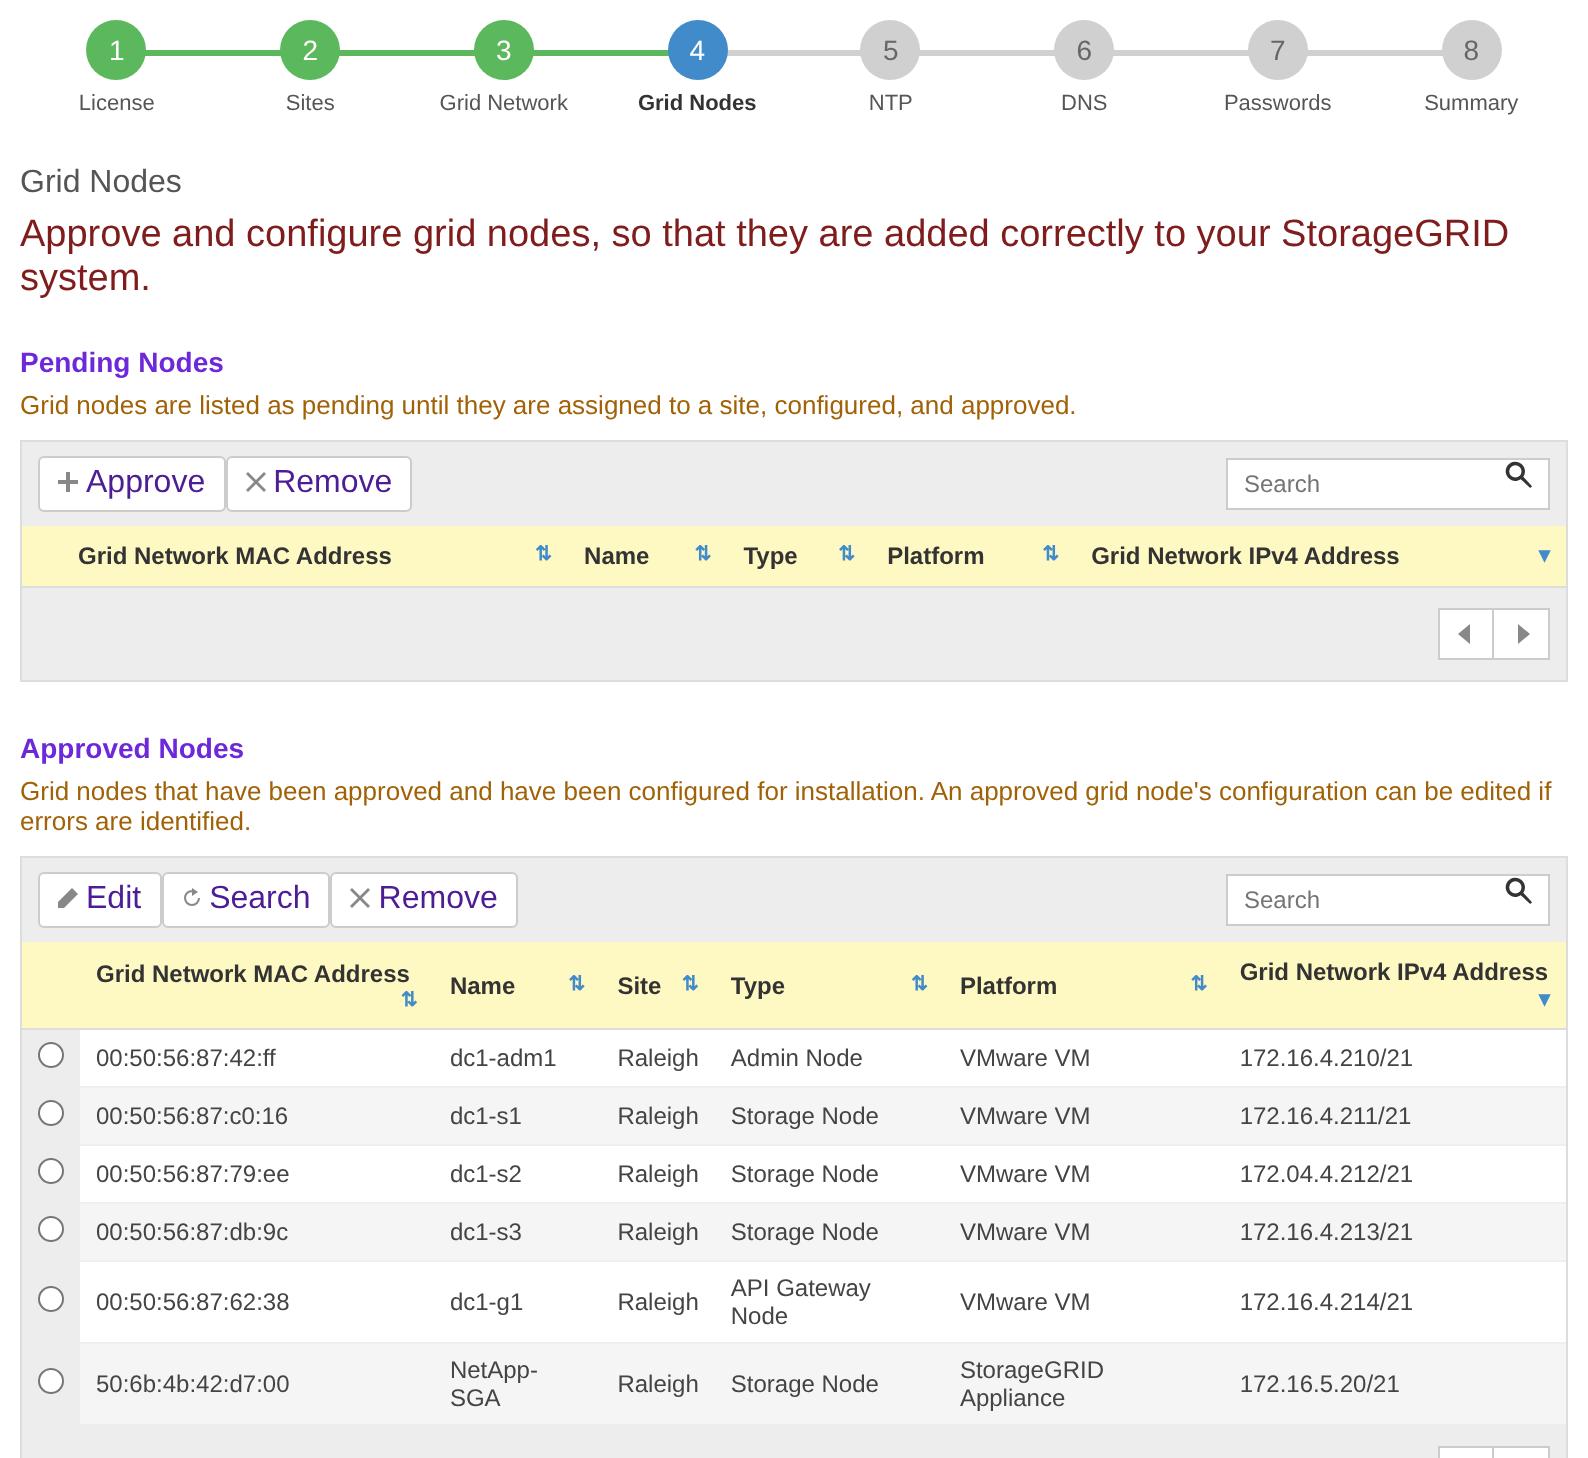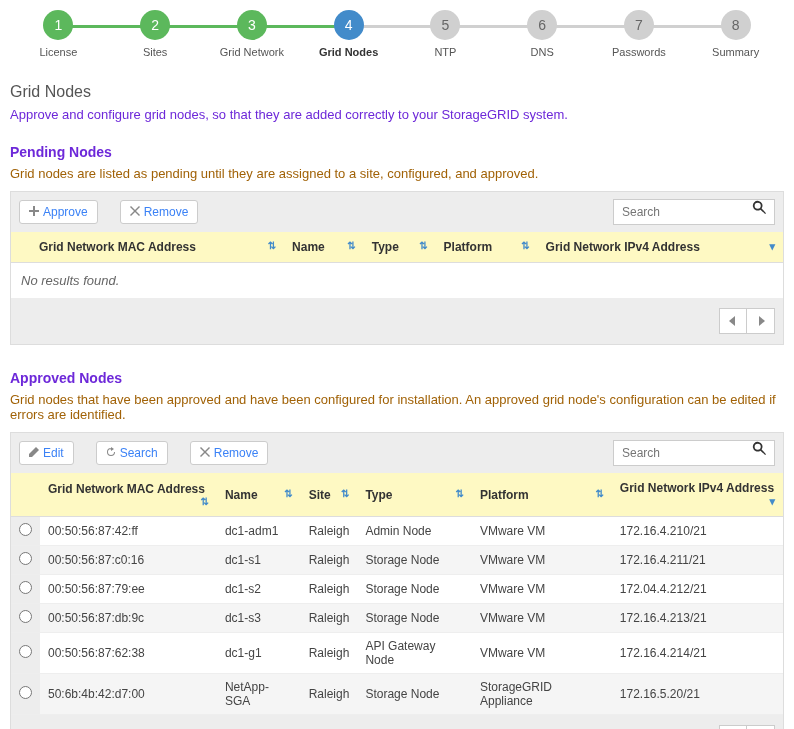--- a/index.html
+++ b/index.html
@@ -14,27 +14,27 @@
 .step.pending .step-circle { background: #d0d0d0; color: #666; }
 .step-label { margin-top: 6px; font-size: 11px; color: #555; }
 .step.active .step-label { font-weight: bold; color: #333; }
 .step-line { position: absolute; top: 15px; left: 50%; right: -50%; height: 3px; z-index: 1; }
 .step.done .step-line { background: #5cb85c; }
 .step.pending .step-line, .step.active .step-line { background: #d0d0d0; }
 .step:last-child .step-line { display: none; }
 
 
 .page-title { font-size: 16px; color: #555; margin-bottom: 6px; }
-.page-desc { font-size: 13px; color: #6d28d9; margin-bottom: 22px; }
+.page-desc { font-size: 19px; color: #7f1d1d; margin-bottom: 22px; }
 .section-title { font-size: 14px; font-weight: bold; color: #6d28d9; margin-bottom: 6px; }
 .section-desc { font-size: 13px; color: #a16207; margin-bottom: 10px; }
 
 .panel { background: #ededed; border: 1px solid #ddd; margin-bottom: 25px; }
 .toolbar { display: flex; align-items: center; padding: 7px 8px; }
-.btn { display: inline-flex; align-items: center; gap: 4px; border: 1px solid #ccc; background: #fff; color: #3b82f6; font-size: 12px; padding: 4px 9px; border-radius: 3px; margin-right: 22px; cursor: default; }
+.btn { display: inline-flex; align-items: center; gap: 4px; border: 1px solid #ccc; background: #fff; color: #4c1d95; font-size: 16px; padding: 4px 9px; border-radius: 3px; margin-right: 0; cursor: default; }
 .btn svg { width: 10px; height: 10px; fill: #888; }
 .spacer { flex: 1; }
 .search-wrap { display: flex; align-items: flex-start; background: #fff; border: 1px solid #ccc; }
 .search-input { border: none; padding: 5px 8px; font-size: 12px; width: 130px; outline: none; }
 .search-icon { padding: 0 8px; }
 .search-icon svg { width: 14px; height: 14px; fill: #333; }
 
 
 table { width: 100%; border-collapse: collapse; font-size: 12px; }
 th { background: #fef9c3; padding: 8px 8px; text-align: left; font-weight: bold; color: #333; border-bottom: 1px solid #ddd; }
@@ -128,21 +128,20 @@
       <tr>
         <th style="width:20px"></th>
         <th><span>Grid Network MAC Address</span><span class="sort">⇅</span></th>
         <th><span>Name</span><span class="sort">⇅</span></th>
         <th><span>Type</span><span class="sort">⇅</span></th>
         <th><span>Platform</span><span class="sort">⇅</span></th>
         <th><span>Grid Network IPv4 Address</span><span class="sort-down">▾</span></th>
       </tr>
     </thead>
   </table>
-  <div class="no-results">No results found.</div>
   <div class="pager">
     <div class="pager-btn">
         <svg viewBox="0 0 8 10">
           <path d="M6 0L0 5l6 5z"></path>
         </svg>
       </div>
     <div class="pager-btn">
         <svg viewBox="0 0 8 10">
           <path d="M2 0l6 5-6 5z"></path>
         </svg>

